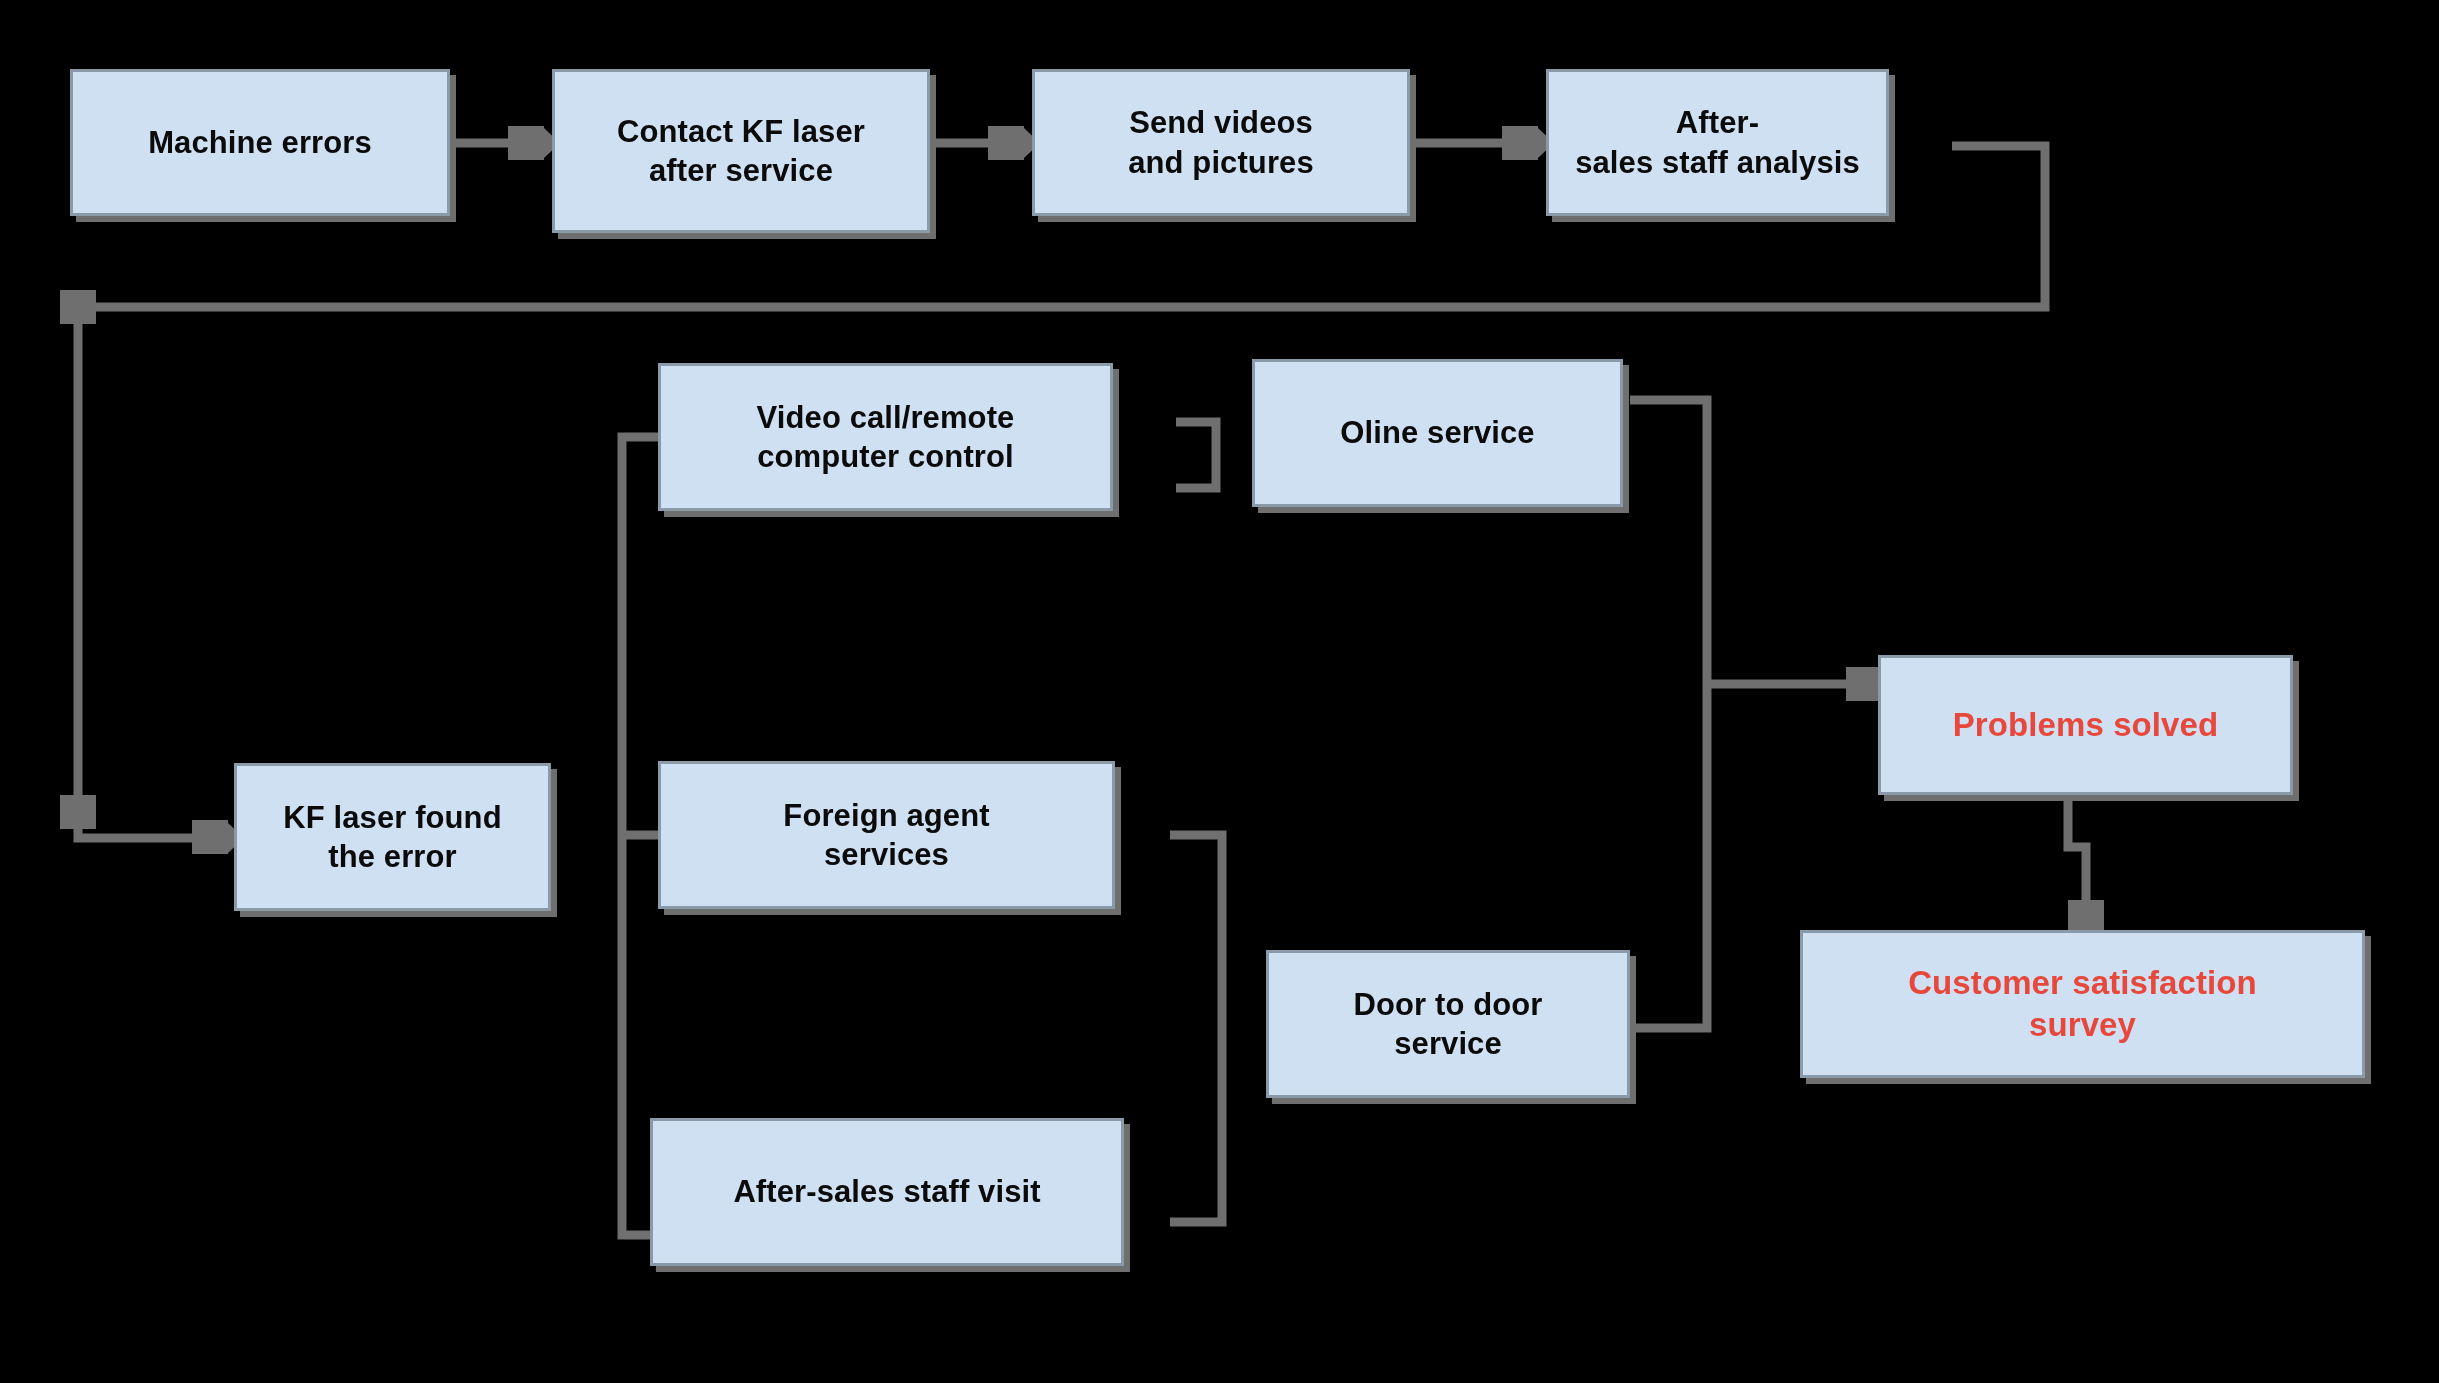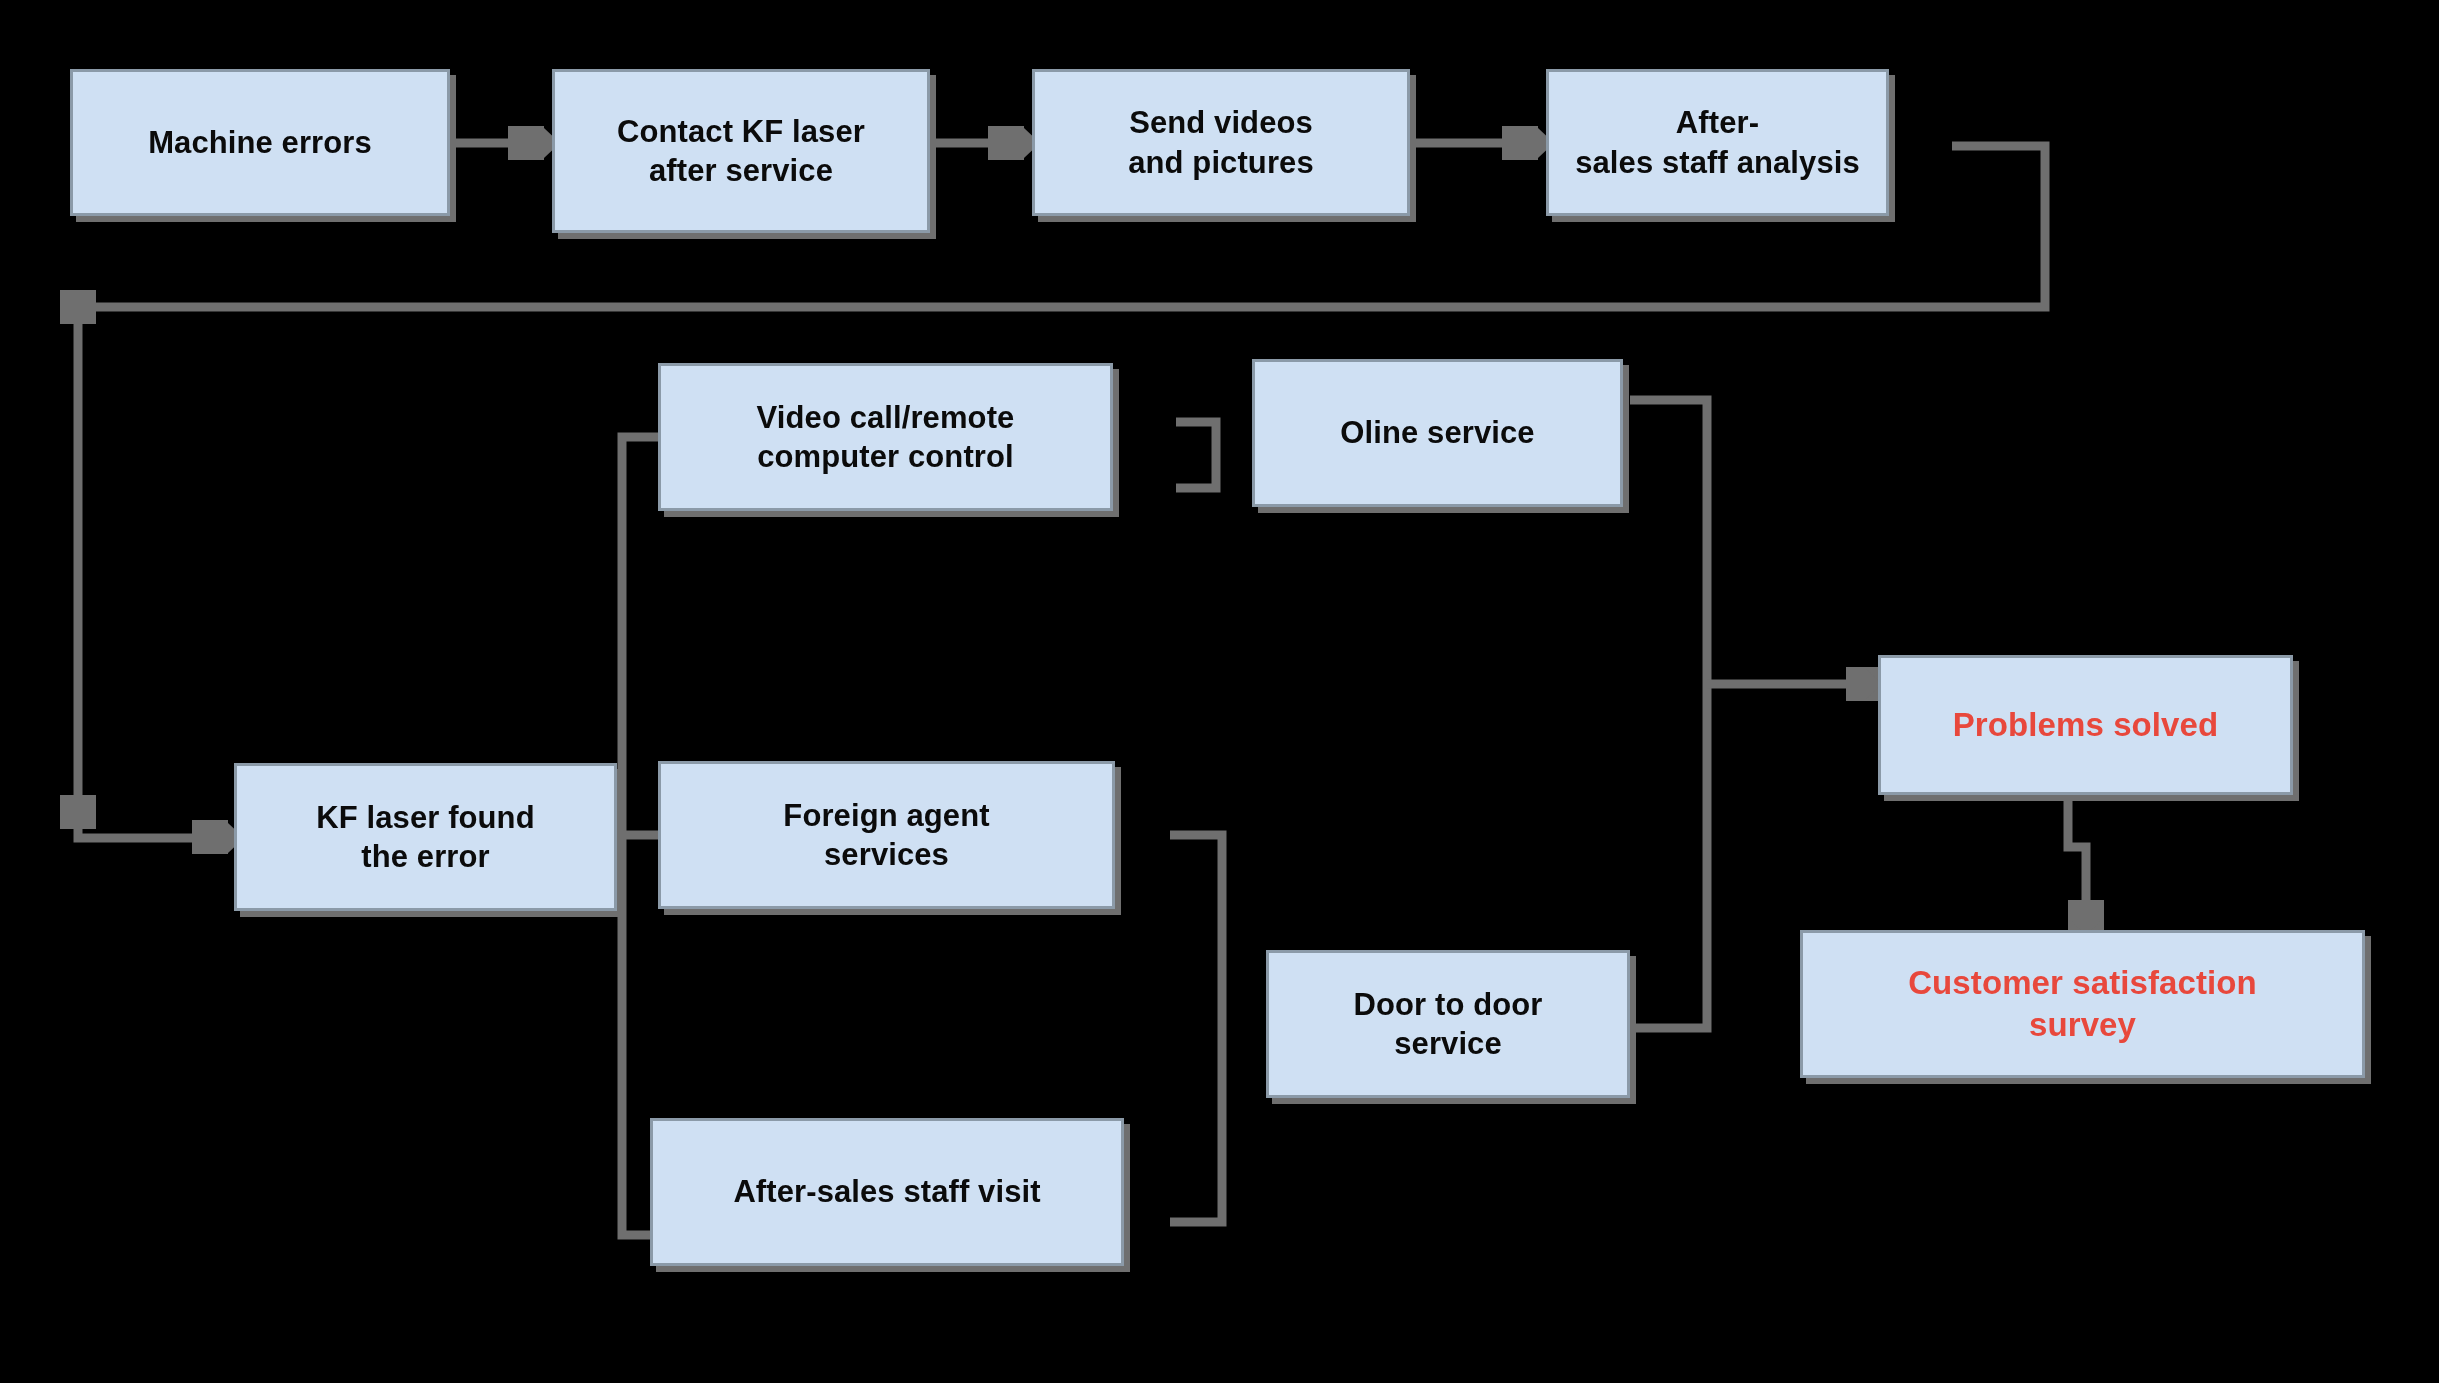--- a/index.html
+++ b/index.html
@@ -133,21 +133,21 @@
 
   <div class="node" style="left:658px; top:363px; width:455px; height:148px;">
     <span class="label">Video call/remote
 computer control</span>
   </div>
 
   <div class="node" style="left:1252px; top:359px; width:371px; height:148px;">
     <span class="label">Oline service</span>
   </div>
 
-  <div class="node" style="left:234px; top:763px; width:383px; height:148px;">
+  <div class="node" style="left:234px; top:763px; width:317px; height:148px;">
     <span class="label">KF laser found
 the error</span>
   </div>
 
   <div class="node" style="left:658px; top:761px; width:457px; height:148px;">
     <span class="label">Foreign agent
 services</span>
   </div>
 
   <div class="node red" style="left:1878px; top:608px; width:415px; height:140px;margin-top:47px;">

